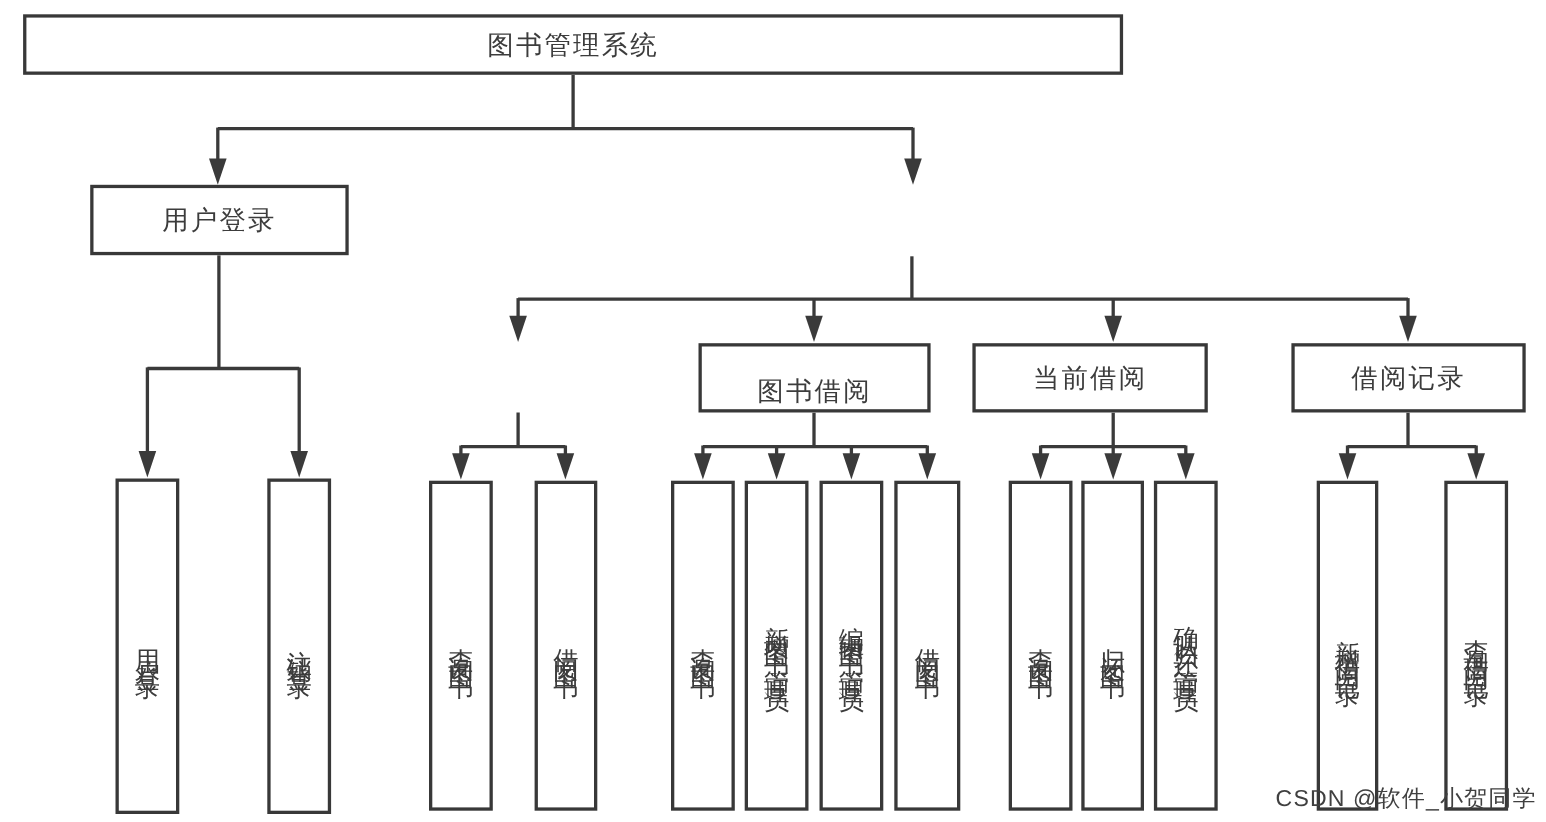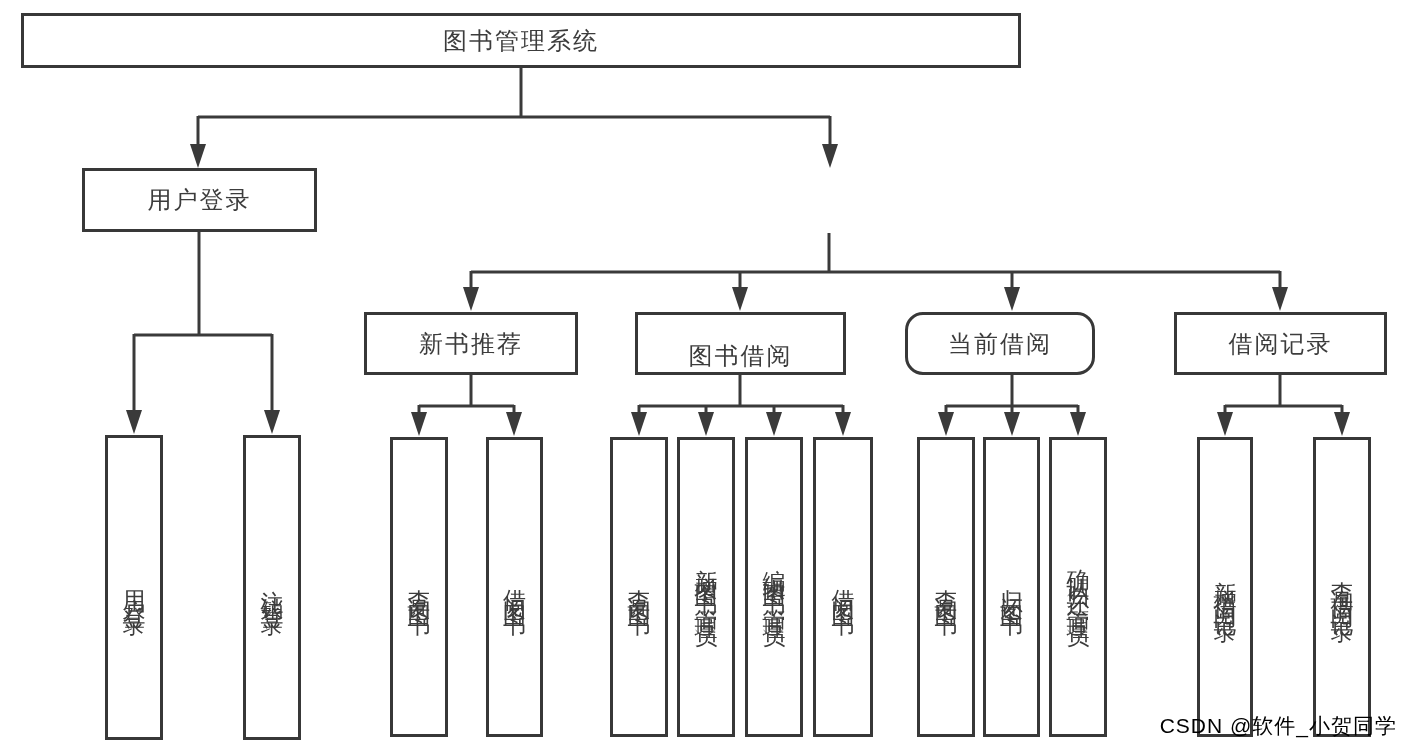--- a/index.html
+++ b/index.html
@@ -47,21 +47,21 @@
   }
 
   
   .n-root        { left: 21px;  top: 13px;  width: 1000px; height: 55px; text-align: center; }
   
   .n-user-login  { left: 82px;  top: 168px; width: 235px; height: 64px; }
   .n-book-mgmt   { left: 711px; top: 168px; width: 236px; height: 65px; }
   
   .n-new-book    { left: 364px;  top: 312px; width: 214px; height: 63px; }
   .n-book-borrow { left: 635px;  top: 312px; width: 211px; height: 63px; align-items: flex-end; }
-  .n-cur-borrow  { left: 905px;  top: 312px; width: 190px; height: 63px; border-radius: 18px; }
+  .n-cur-borrow  { left: 884px;  top: 312px; width: 214px; height: 63px; }
   .n-rec-borrow  { left: 1174px; top: 312px; width: 213px; height: 63px; }
   
   .leaf { top: 437px; height: 300px; }
   .l-user-login   { left: 105px;  top: 435px; height: 305px; width: 58px; }
   .l-logout       { left: 243px;  top: 435px; height: 305px; width: 58px; }
   .l-query1       { left: 390px;  width: 58px; }
   .l-borrow1      { left: 486px;  width: 57px; }
   .l-query2       { left: 610px;  width: 58px; }
   .l-add-book     { left: 677px;  width: 58px; }
   .l-edit-book    { left: 745px;  width: 58px; }
@@ -70,21 +70,21 @@
   .l-return       { left: 983px;  width: 57px; }
   .l-confirm      { left: 1049px; width: 58px; }
   .l-add-rec      { left: 1197px; width: 56px; }
   .l-query-rec    { left: 1313px; width: 58px; }
 
   .watermark {
     position: absolute;
     right: 8px;
     bottom: 7px;
     font-size: 21px;
-    color: #000000;
+    color: #404040;
     letter-spacing: 1px;
     white-space: nowrap;
     z-index: 5;
   }
 </style>
 </head>
 <body>
 
 <div class="canvas">
 
@@ -151,23 +151,20 @@
   </svg>
 
   <div class="box n-root">
     <span class="hlabel">图书管理系统</span>
   </div>
 
   <div class="box n-user-login">
     <span class="hlabel">用户登录</span>
   </div>
 
-  <div class="box n-new-book">
-    <span class="hlabel">新书推荐</span>
-  </div>
   <div class="box n-book-borrow">
     <span class="hlabel">图书借阅</span>
   </div>
   <div class="box n-cur-borrow">
     <span class="hlabel">当前借阅</span>
   </div>
   <div class="box n-rec-borrow">
     <span class="hlabel">借阅记录</span>
   </div>
 

